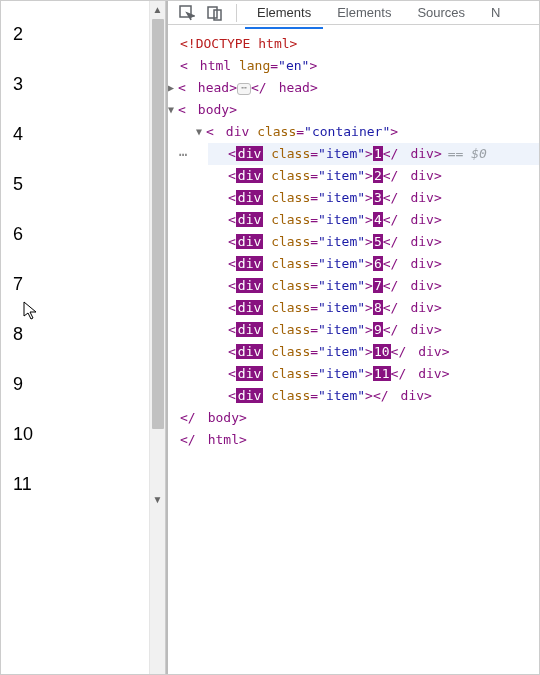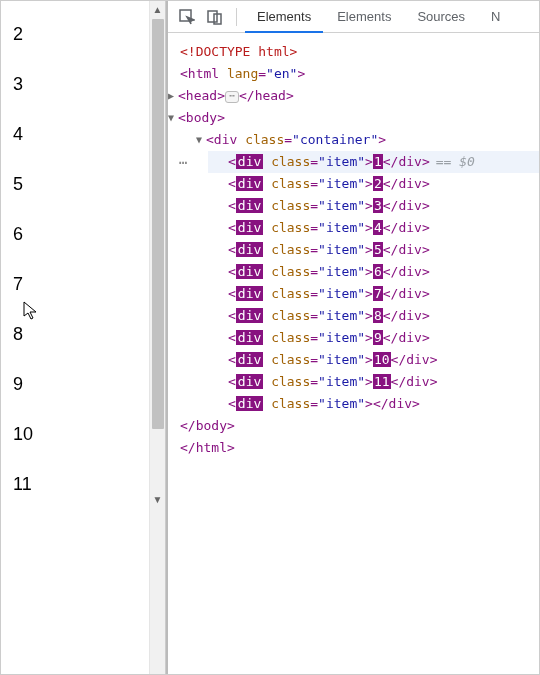--- a/index.html
+++ b/index.html
@@ -57,21 +57,21 @@
 
   
   .devtools {
     flex: 1;
     display: flex; flex-direction: column;
     font-size: 13px;
     background: #fff;
     border-left: 2px solid #bbb;
   }
   .dt-toolbar {
-    height: 32px;
+    height: 24px;
     border-bottom: 1px solid #d0d0d0;
     display: flex; align-items: center;
     padding: 0 6px;
     gap: 2px;
   }
   .dt-ico {
     width: 26px; height: 26px;
     display: flex; align-items: center; justify-content: center;
     color: #5f6368;
   }
@@ -110,21 +110,21 @@
   .indent3 { padding-left: 60px; }
   .arrow {
     display: inline-block;
     width: 10px;
     color: #6e6e6e;
     margin-left: -12px;
     font-size: 10px;
     vertical-align: 1px;
   }
   .pnc   { color: #881280; }       
-  .tagn  { color: #881280; }       
+  .tagn  { color: #881280; margin-left: 12px; }       
   .attr  { color: #a16207; }       
   .val   { color: #1a1aa6; }       
   .doctype { color: #b91c1c; }
   .ellip {
     display: inline-block;
     width: 14px; height: 12px;
     border: 1px solid #bbb;
     border-radius: 3px;
     text-align: center;
     line-height: 8px;

